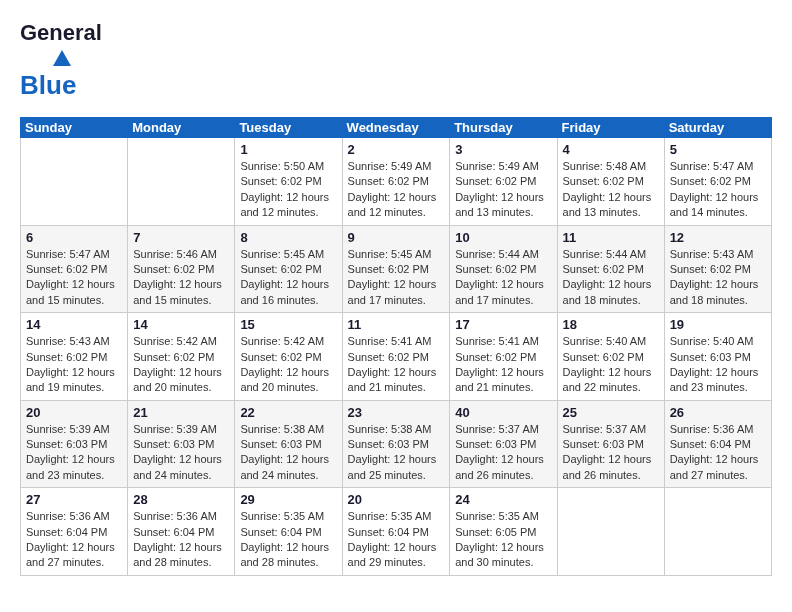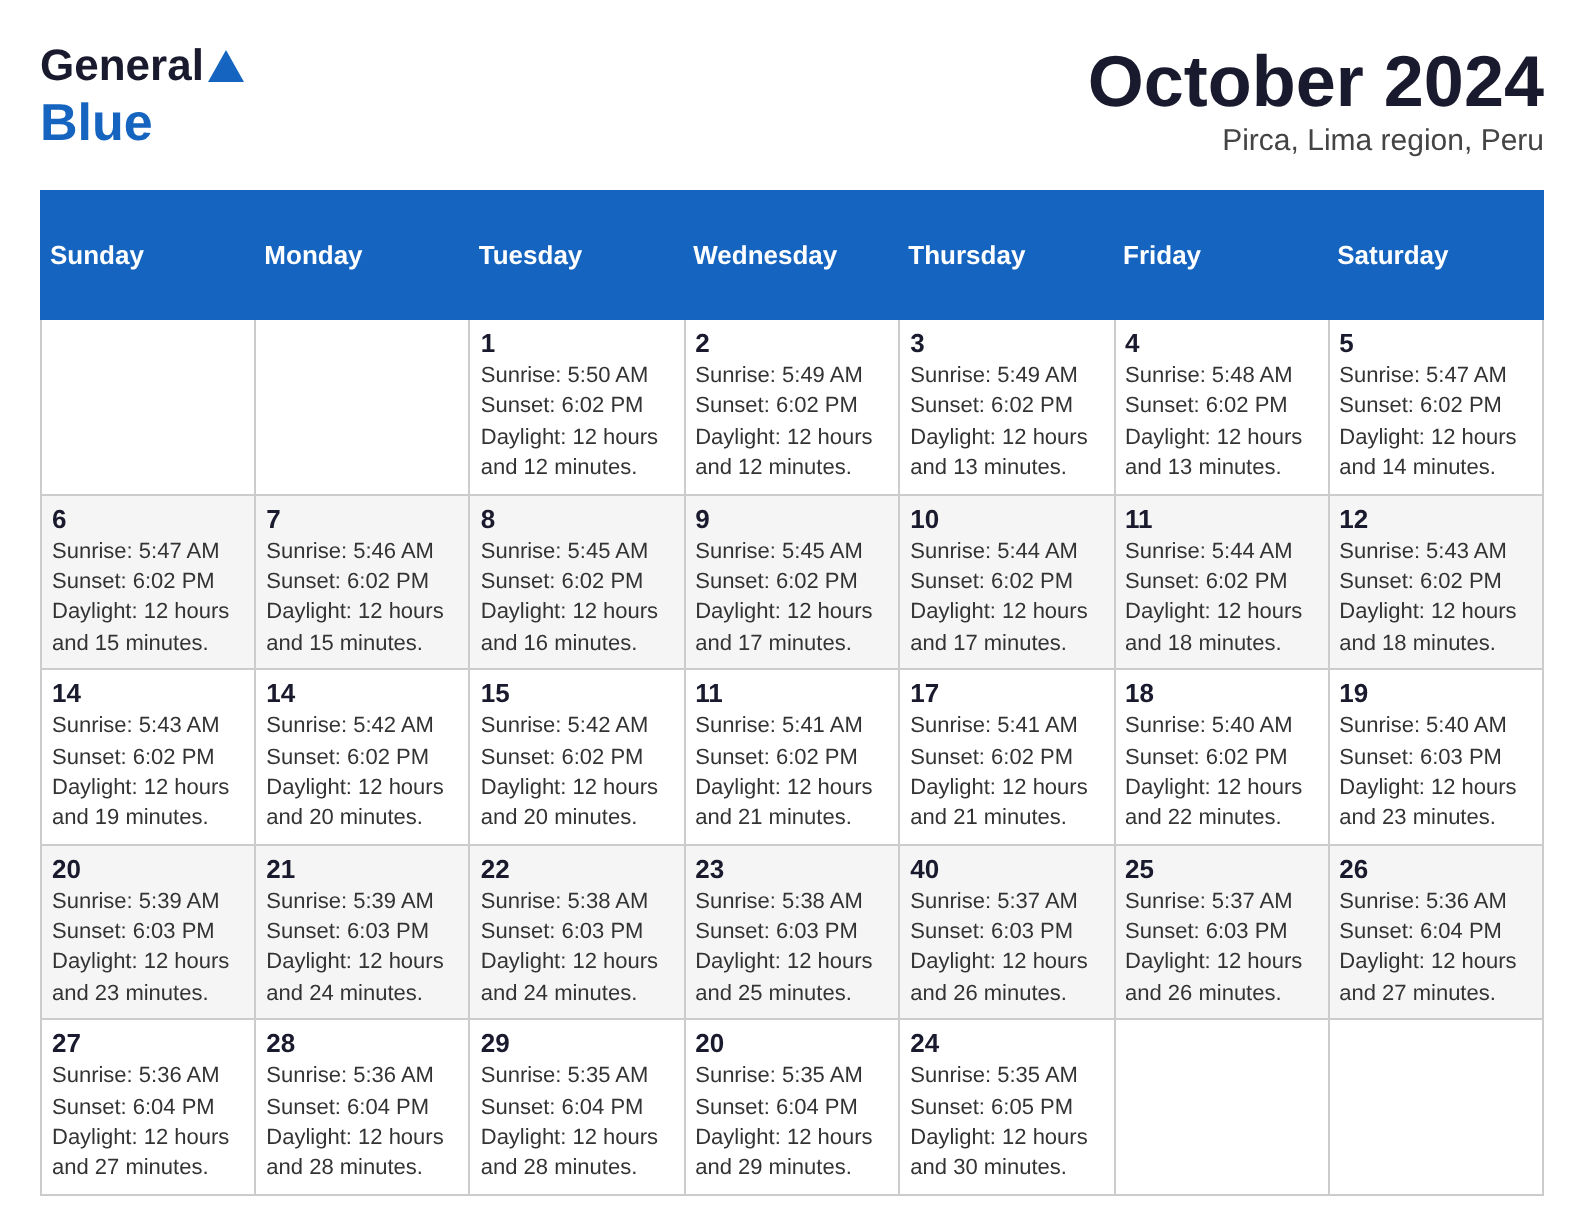--- a/index.html
+++ b/index.html
@@ -17,20 +17,21 @@
       margin-bottom: 16px;
     }
     .logo {
       display: flex;
       flex-direction: column;
       align-items: flex-start;
     }
     .logo-line {
       display: flex;
       align-items: center;
+      flex-direction: column;
     }
     .title-block {
       text-align: right;
     }
     .month-title {
       font-size: 36px;
       font-weight: bold;
       color: #1a1a2e;
     }
     .subtitle {
@@ -38,21 +39,21 @@
       color: #444;
     }
     table {
       width: 100%;
       border-collapse: collapse;
       font-size: 11px;
     }
     thead th {
       background: #1565c0;
       color: #fff;
-      padding: 24px 4px;
+      padding: 2px 4px;
       text-align: left;
       font-size: 13px;
       font-weight: bold;
       border: 1px solid #1565c0;
     }
     tbody td {
       border: 1px solid #ccc;
       vertical-align: top;
       padding: 4px 5px;
       height: 80px;
@@ -90,24 +91,20 @@
       <span style="display:inline-block;margin-left:2px;margin-top:2px;">
         <svg width="18" height="18" viewBox="0 0 18 18">
             <polygon points="0,18 9,2 18,18" fill="#1565c0"></polygon>
           </svg>
       </span>
     </div>
     <div class="logo-line">
       <span style="font-size:26px;font-weight:bold;color:#1565c0;">Blue</span>
     </div>
   </div>
-  <div class="title-block">
-    <div class="month-title">October 2024</div>
-    <div class="subtitle">Pirca, Lima region, Peru</div>
-  </div>
 </div>
 
 <table>
   <thead>
     <tr>
       <th>Sunday</th>
       <th>Monday</th>
       <th>Tuesday</th>
       <th>Wednesday</th>
       <th>Thursday</th>

